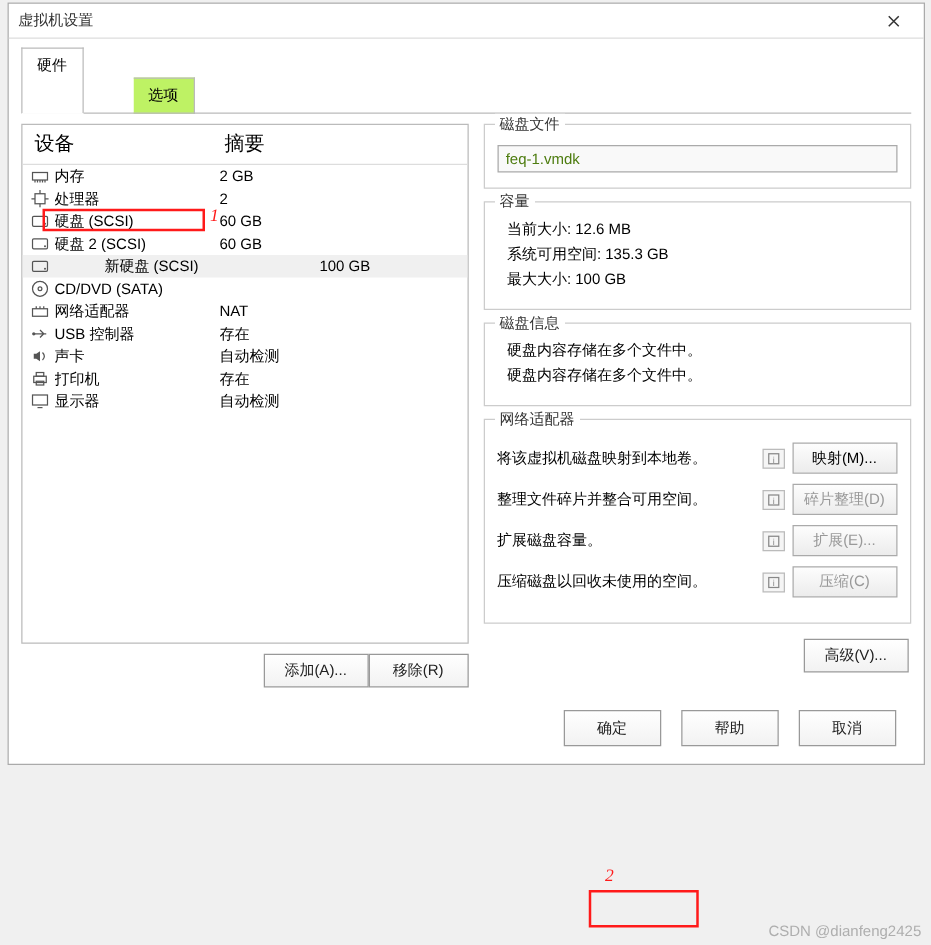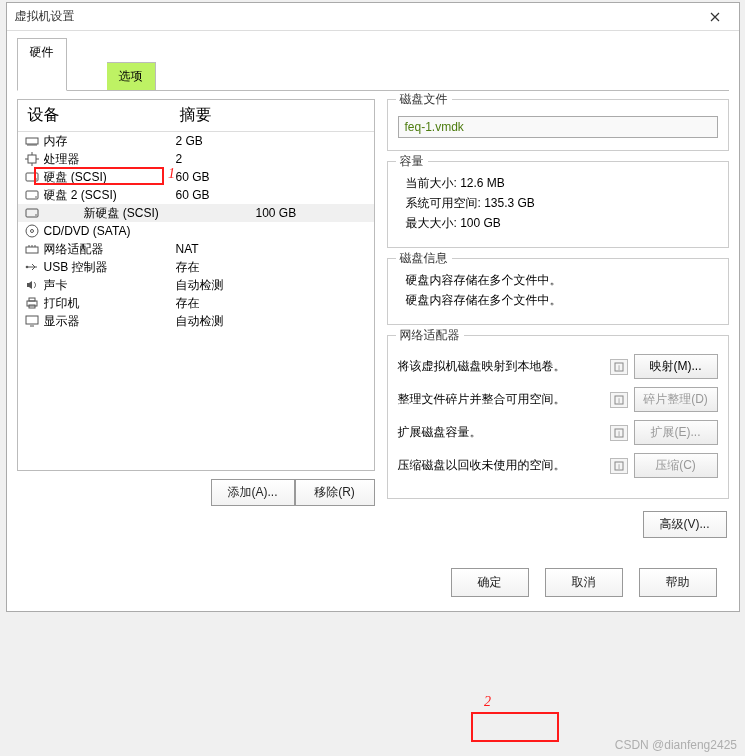--- a/index.html
+++ b/index.html
@@ -33,21 +33,21 @@
     .field-box { border: 1px solid #aaa; background: #f9f9f9; padding: 3px 6px; margin-top: 6px; color: #4d7c0f; }
     .kv { margin: 3px 0 3px 8px; }
     .info-line { margin: 3px 0 3px 8px; }
     .util-row { display: flex; align-items: center; gap: 6px; margin: 8px 0; }
     .util-text { flex: 1; }
     .iconbox { width: 18px; height: 16px; border: 1px solid #bbb; background: #f5f5f5; display: flex; align-items: center; justify-content: center; font-size: 10px; color: #666; }
     .util-btn { width: 84px; font-size: 12px; padding: 3px 0; border: 1px solid #aaa; background: linear-gradient(#fdfdfd,#ececec); text-align: center; }
     .util-btn.disabled { color: #999; }
     .adv-row { display: flex; justify-content: flex-end; padding: 2px 2px 0 0; }
     .bottom-bar { display: flex; gap: 16px; justify-content: flex-end; padding: 10px 22px 14px; }
-    .bottom-bar .btn { min-width: 78px; padding: 5px 16px; margin-top: 44px; }
+    .bottom-bar .btn { min-width: 78px; padding: 5px 16px; }
     .annot { position: absolute; border: 2px solid #ff1a1a; pointer-events: none; }
     .annot-label { position: absolute; color: #ff1a1a; font-size: 14px; font-family: serif; font-style: italic; }
     .watermark { position: absolute; bottom: 4px; right: 8px; font-size: 12px; color: rgba(130,130,130,0.6); }
     svg { display: block; }
   </style>
 </head>
 <body>
 
 <div class="window">
   <div class="titlebar">
@@ -259,22 +259,22 @@
 
       <div class="adv-row">
         <button class="btn" style="min-width:84px;">高级(V)...</button>
       </div>
     </div>
 
   </div>
 
   <div class="bottom-bar">
     <button class="btn">确定</button>
+    <button class="btn">帮助</button>
     <button class="btn">取消</button>
-    <button class="btn">帮助</button>
   </div>
 </div>
 
 <div class="annot" style="left:34px; top:167px; width:130px; height:18px;"></div>
 <span class="annot-label" style="left:168px; top:166px;">1</span>
 <div class="annot" style="left:471px; top:712px; width:88px; height:30px;"></div>
 <span class="annot-label" style="left:484px; top:694px;">2</span>
 
 <div class="watermark">CSDN @dianfeng2425</div>
 

